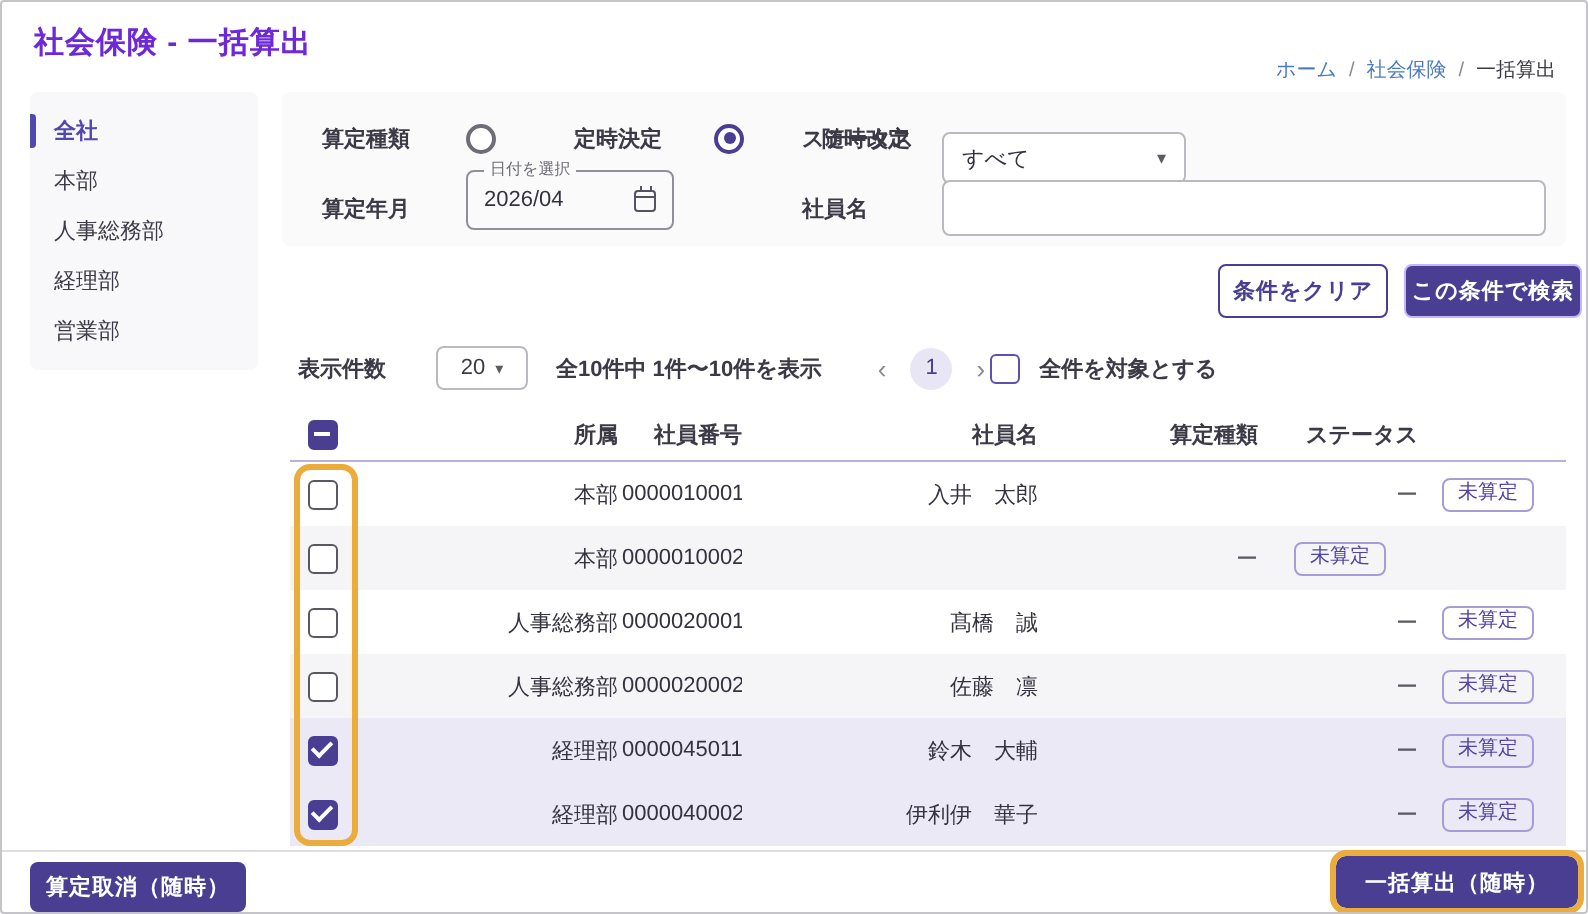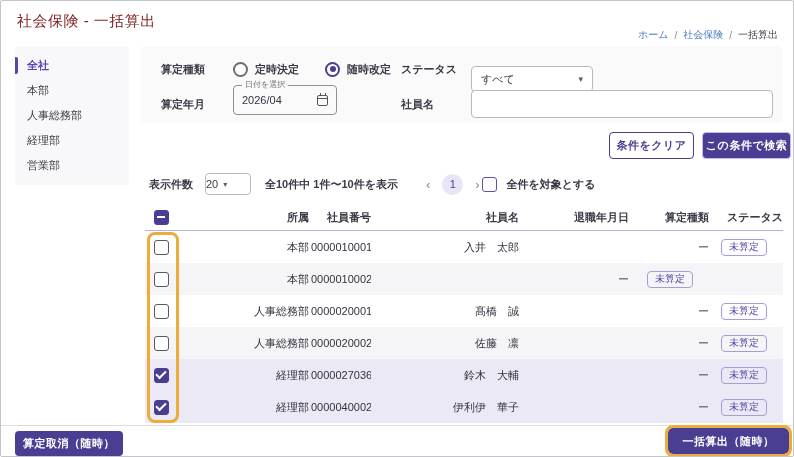--- a/index.html
+++ b/index.html
@@ -3,21 +3,21 @@
 <meta charset="utf-8">
 <style>
   * { margin:0; padding:0; box-sizing:border-box; }
   html,body { background:#fff; }
   body { font-family:"Liberation Sans","DejaVu Sans",sans-serif; }
   .page {
     position:relative; width:794px; height:457px; background:#fff;
     border:1px solid #c4c4c9; border-radius:2px; overflow:hidden;
     color:#35323f;
   }
-  .page-title { position:absolute; left:16px; top:11px; font-size:15px; font-weight:normal; color:#7f1d1d; letter-spacing:.5px; }
+  .page-title { position:absolute; left:16px; top:11px; font-size:15px; font-weight:bold; color:#6d28d9; letter-spacing:.5px; }
   .breadcrumb { position:absolute; right:15px; top:27px; font-size:10px; color:#5b5b64; display:flex; gap:6px; align-items:center; }
   .breadcrumb .crumb-link { color:#4b7bbf; cursor:pointer; }
   .breadcrumb .crumb-sep { color:#8a8a93; }
   .breadcrumb .crumb-current { color:#3c3a46; }
 
   
   .sidebar { position:absolute; left:14px; top:45px; width:114px; background:#f8f8fa; border-radius:4px; padding:7px 0; }
   .side-item { position:relative; font-size:11px; color:#3c3a46; padding:5px 12px; cursor:pointer; }
   .side-item.selected { color:#5246af; font-weight:bold; }
   .side-item.selected::before { content:""; position:absolute; left:0; top:4px; bottom:4px; width:3px; background:#5246af; border-radius:0 2px 2px 0; }
@@ -28,40 +28,40 @@
   .f-row1 { top:14px; height:18px; }
   .f-row2 { top:44px; height:28px; }
   .f-label { font-size:11px; font-weight:600; color:#3c3a46; }
   .lab1 { position:absolute; left:20px; }
   .lab2 { position:absolute; left:260px; }
   .radio-group { position:absolute; left:92px; display:flex; gap:26px; }
   .radio-opt { display:flex; align-items:center; gap:7px; cursor:pointer; }
   .radio { width:15px; height:15px; border:2px solid #6d6d77; border-radius:50%; background:#fff; position:relative; flex:0 0 auto; }
   .radio.selected { border-color:#4a3e93; }
   .radio.selected::after { content:""; position:absolute; left:2.5px; top:2.5px; width:6px; height:6px; border-radius:50%; background:#4a3e93; }
-  .radio-label { font-size:11px; font-weight:600; color:#3c3a46; }
+  .radio-label { font-size:11px; font-weight:600; color:#3c3a46;margin-left:32px; }
   .select-box { position:absolute; left:330px; width:122px; height:26px; background:#fff; border:1px solid #b9b9c0; border-radius:4px; display:flex; align-items:center; padding:0 9px; font-size:11px; color:#35323f; cursor:pointer;margin-top:20px; }
   .select-box .caret { margin-left:auto; font-size:9px; color:#5b5b64; }
   .date-field { position:absolute; left:92px; top:-5px; width:104px; height:30px; background:#fafafa; border:1px solid #8f8f98; border-radius:4px; display:flex; align-items:center; padding:0 8px; cursor:pointer; }
   .date-field .float-label { position:absolute; left:8px; top:-5px; font-size:8px; color:#6d6d77; background:#fafafa; padding:0 3px; line-height:1; }
   .date-value { font-size:11px; color:#35323f; }
   .cal-icon { margin-left:auto; width:11px; height:11px; border:1.4px solid #55525f; border-radius:2px; position:relative; }
   .cal-icon::before { content:""; position:absolute; left:0; right:0; top:2px; height:1.4px; background:#55525f; }
   .cal-icon::after { content:""; position:absolute; left:1.5px; top:-3px; width:1.4px; height:2.5px; background:#55525f; box-shadow:5px 0 0 #55525f; }
   .text-input { position:absolute; left:330px; width:302px; height:28px; background:#fff; border:1px solid #b9b9c0; border-radius:4px; font-size:11px; padding:0 8px; color:#35323f; font-family:inherit; }
 
   
   .btn { border-radius:4px; font-size:11px; font-weight:600; display:flex; align-items:center; justify-content:center; cursor:pointer; letter-spacing:.5px;font-family:Liberation Mono, monospace; }
   .btn-clear { position:absolute; left:608px; top:131px; width:85px; height:27px; background:#fff; border:1px solid #4a3e93; color:#4a3e93; }
   .btn-search { position:absolute; left:701px; top:131px; width:89px; height:27px; background:#4a3e93; border:1px solid #c4b5fd; color:#fff; }
 
   
   .list-controls { position:absolute; left:148px; top:172px; display:flex; align-items:center; font-size:11px; color:#3c3a46; }
   .lc-label { font-weight:600; }
-  .page-size { margin-left:12px; width:46px; height:22px; border:1px solid #b9b9c0; border-radius:4px; background:#fff; display:flex; align-items:center; justify-content:flex-start; gap:5px; cursor:pointer; }
+  .page-size { margin-left:25px; width:46px; height:22px; border:1px solid #b9b9c0; border-radius:4px; background:#fff; display:flex; align-items:center; justify-content:center; gap:5px; cursor:pointer; }
   .page-size .caret { font-size:8px; color:#5b5b64; }
   .lc-summary { margin-left:14px; font-weight:600; }
   .pager { margin-left:26px; display:flex; align-items:center; gap:10px; }
   .pg-arrow { font-size:13px; color:#8a8a93; cursor:pointer; padding:0 2px; }
   .pg-num { width:21px; height:21px; border-radius:50%; background:#e8e5f5; color:#4a3e93; display:flex; align-items:center; justify-content:center; font-size:11px; cursor:pointer; }
   .select-all { display:flex; align-items:center; gap:10px; cursor:pointer; }
 
   
   .cb { width:15px; height:15px; border:1.6px solid #585863; border-radius:3px; background:#fff; display:inline-flex; align-items:center; justify-content:center; cursor:pointer; flex:0 0 auto; }
   .cb.purple-border { border-color:#5c50b5; }
@@ -166,21 +166,20 @@
   </div>
 
   <div class="emp-table">
     <div class="t-head">
       <div class="t-cell cb-cell">
           <span class="cb indeterminate"></span>
         </div>
       <div class="t-cell">所属</div>
       <div class="t-cell">社員番号</div>
       <div class="t-cell">社員名</div>
-      <div class="t-cell">退職年月日</div>
       <div class="t-cell">算定種類</div>
       <div class="t-cell">ステータス</div>
     </div>
     <div id="table-body">
   <div class="t-row">
     <div class="t-cell cb-cell">
             <span class="cb"></span>
           </div>
     <div class="t-cell">本部</div>
     <div class="t-cell">0000010001</div>
@@ -231,21 +230,21 @@
     <div class="t-cell status-cell">
             <span class="badge">未算定</span>
           </div>
   </div>
 
   <div class="t-row selected">
     <div class="t-cell cb-cell">
             <span class="cb checked"></span>
           </div>
     <div class="t-cell">経理部</div>
-    <div class="t-cell">0000027036</div>
+    <div class="t-cell">0000045011</div>
     <div class="t-cell">鈴木　大輔</div>
     <div class="t-cell"></div>
     <div class="t-cell dash-cell">ー</div>
     <div class="t-cell status-cell">
             <span class="badge">未算定</span>
           </div>
   </div>
 
   <div class="t-row selected">
     <div class="t-cell cb-cell">

